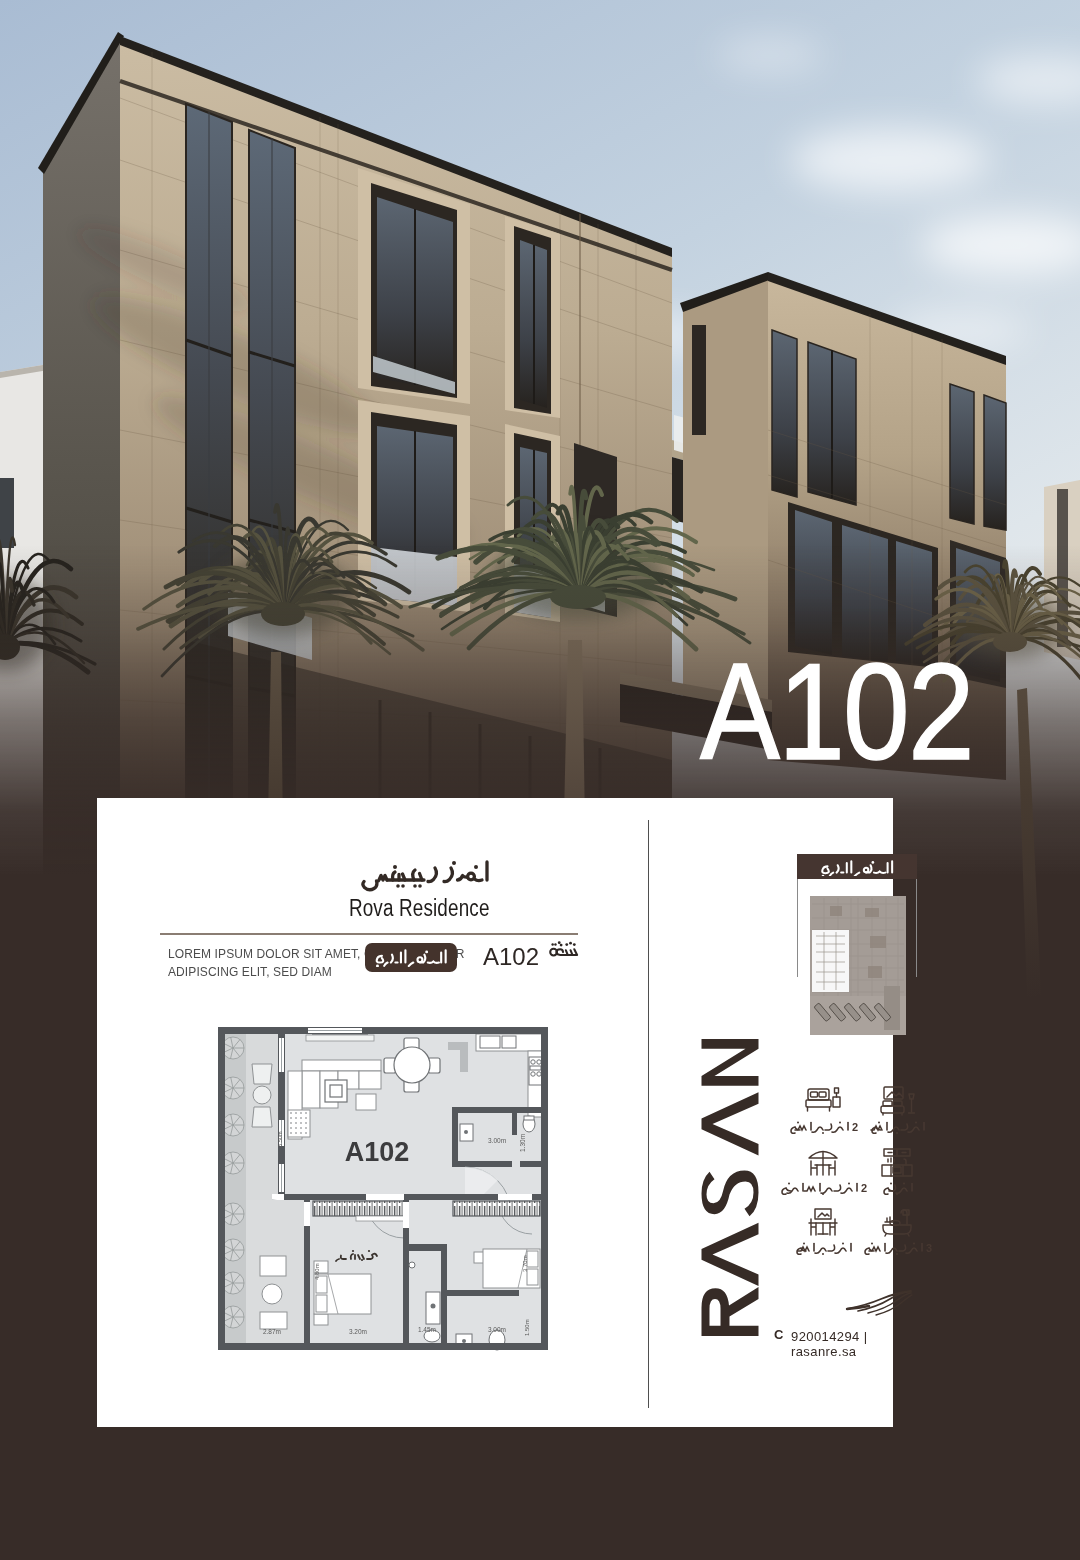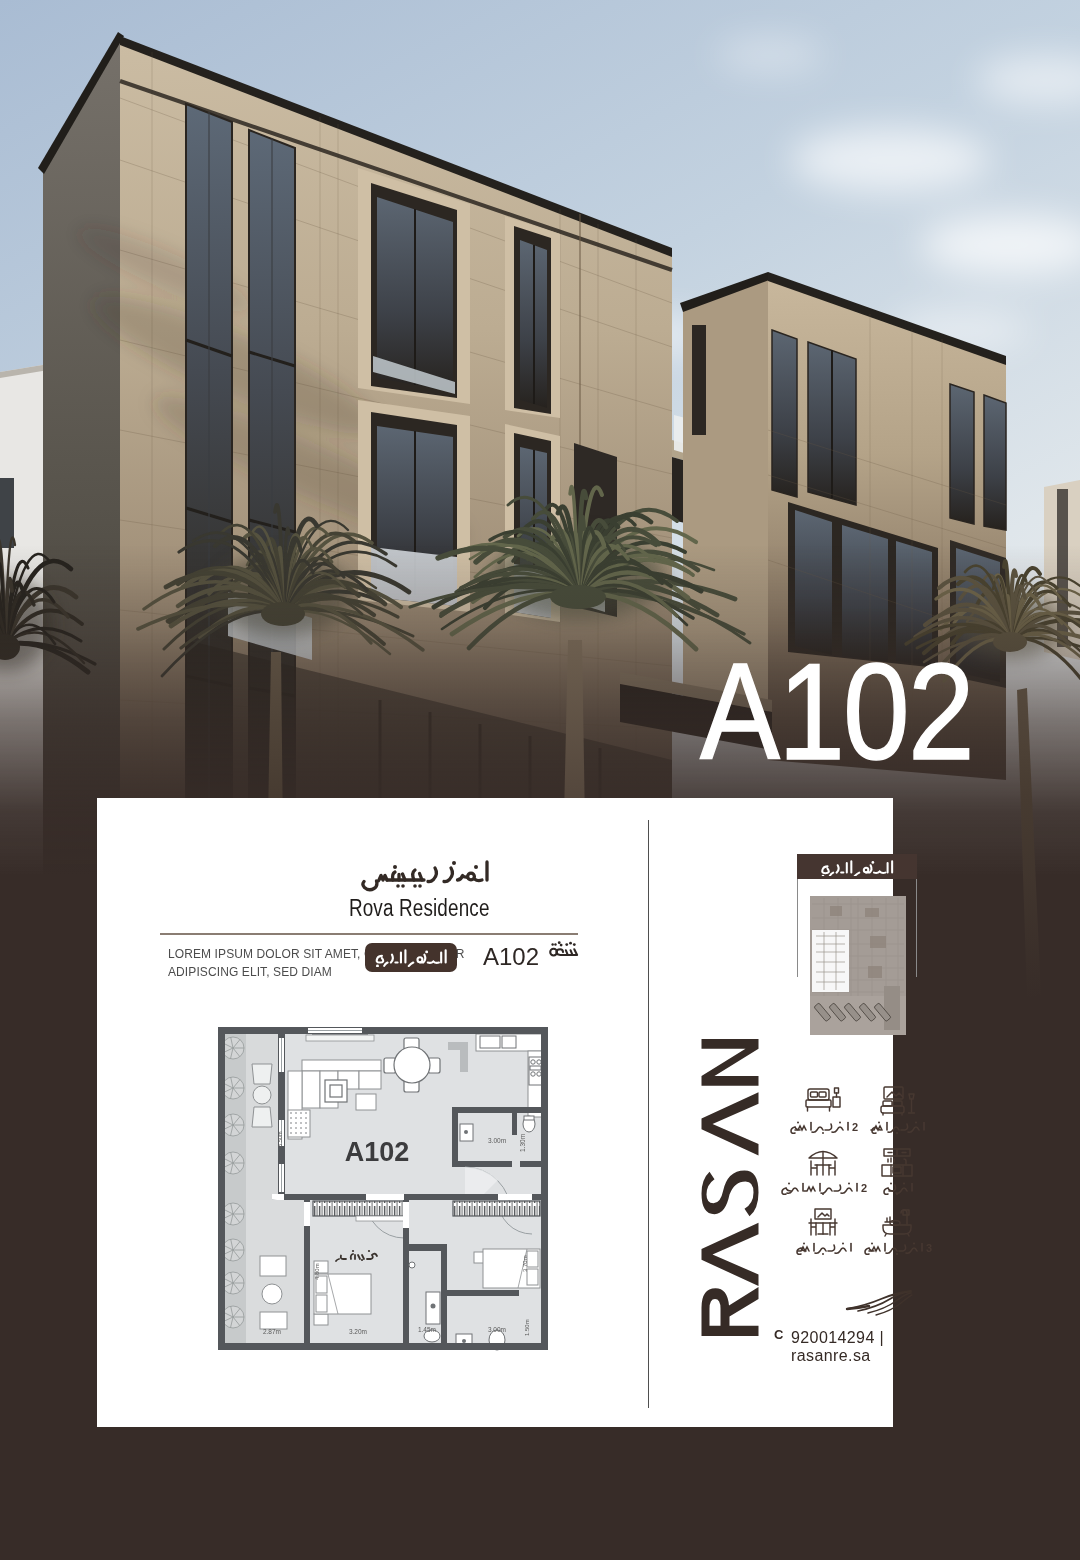--- a/index.html
+++ b/index.html
@@ -5,21 +5,21 @@
 html,body{margin:0;padding:0;}
 body{font-family:"Liberation Sans",sans-serif;}
 .page{position:relative;width:1080px;height:1560px;background:#372c28;overflow:hidden;padding-left:20px;}
 .abs{position:absolute;}
 .card{position:absolute;left:97px;top:798px;width:796px;height:629px;background:#ffffff;}
 .bignum{position:absolute;left:700px;top:633px;color:#ffffff;font-size:137px;font-weight:400;
  letter-spacing:-2px;transform:scaleX(0.875);transform-origin:0 0;-webkit-text-stroke:1.5px #fff;}
 .rtitle-en{position:absolute;right:403px;top:97px;font-size:23px;color:#1f1c1a;letter-spacing:0.2px;transform:scaleX(0.82);transform-origin:100% 50%;}
 .lorem{position:absolute;left:71px;top:147px;font-size:12px;letter-spacing:0.1px;color:#4c4c4c;line-height:1.5;}
 .apt{position:absolute;left:386px;top:145px;width:60px;font-size:24px;color:#2e2724;}
-.phone{position:absolute;left:694px;top:531px;font-size:16px;letter-spacing:0.4px;color:#352a25;}
+.phone{position:absolute;left:694px;top:531px;font-size:13px;letter-spacing:0.4px;color:#352a25;}
 </style></head>
 <body>
 <div class="page">
 
 <svg class="abs" style="left:0;top:0" width="1080" height="1005" viewBox="0 0 1080 1005">
 <defs>
 <linearGradient id="sky" x1="0" y1="0" x2="0.55" y2="1">
  <stop offset="0" stop-color="#a9bcd3"></stop>
           <stop offset="0.45" stop-color="#c3d2e0"></stop>
  <stop offset="0.8" stop-color="#dfe6eb"></stop>

